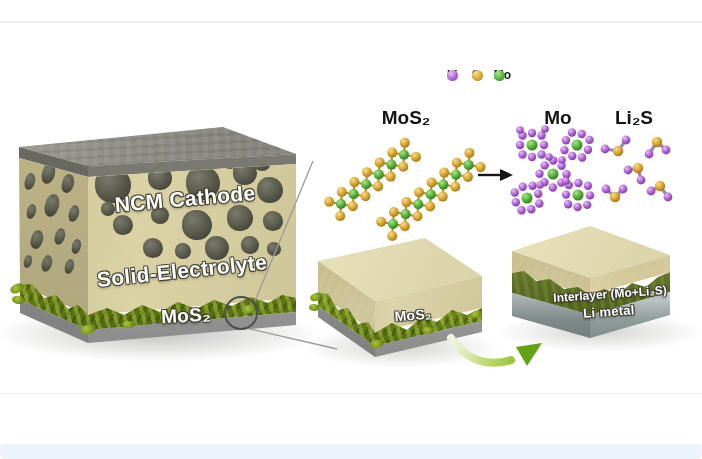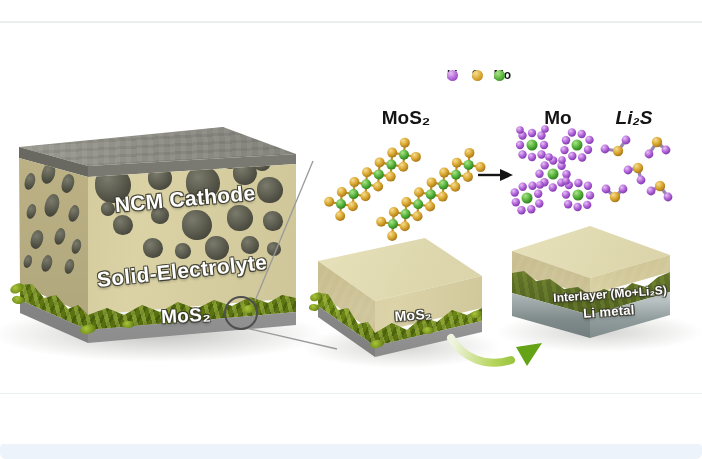--- a/index.html
+++ b/index.html
@@ -15,21 +15,21 @@
   
   .legend{position:absolute;left:447px;top:45px;display:flex;align-items:center;gap:14px;}
   .legend .item{display:flex;align-items:center;gap:5px;}
   .legend .dot{width:11px;height:11px;border-radius:50%;}
   .legend .lbl{font-size:12px;font-weight:bold;color:#161616;}
 
   
   .hdr{position:absolute;font-weight:bold;font-size:19px;color:#141414;text-align:center;}
   .hdr-mos2{left:360px;top:84px;width:92px;}
   .hdr-mo{left:523px;top:84px;width:70px;}
-  .hdr-li2s{left:598px;top:84px;width:72px;font-style:italic;}
+  .hdr-li2s{left:598px;top:84px;width:72px;}
 
   
   .block{position:absolute;pointer-events:none;}
   .f{position:absolute;inset:0;}
   .lab{position:absolute;color:#fff;font-weight:bold;text-align:center;letter-spacing:.3px;
        text-shadow:-1px -1px 0 rgba(57,57,46,.85),1px -1px 0 rgba(57,57,46,.85),
                    -1px 1px 0 rgba(57,57,46,.85),1px 1px 0 rgba(57,57,46,.85),0 2px 3px rgba(0,0,0,.35);}
 
   
   .cube{left:12px;top:98px;width:292px;height:235px;}

